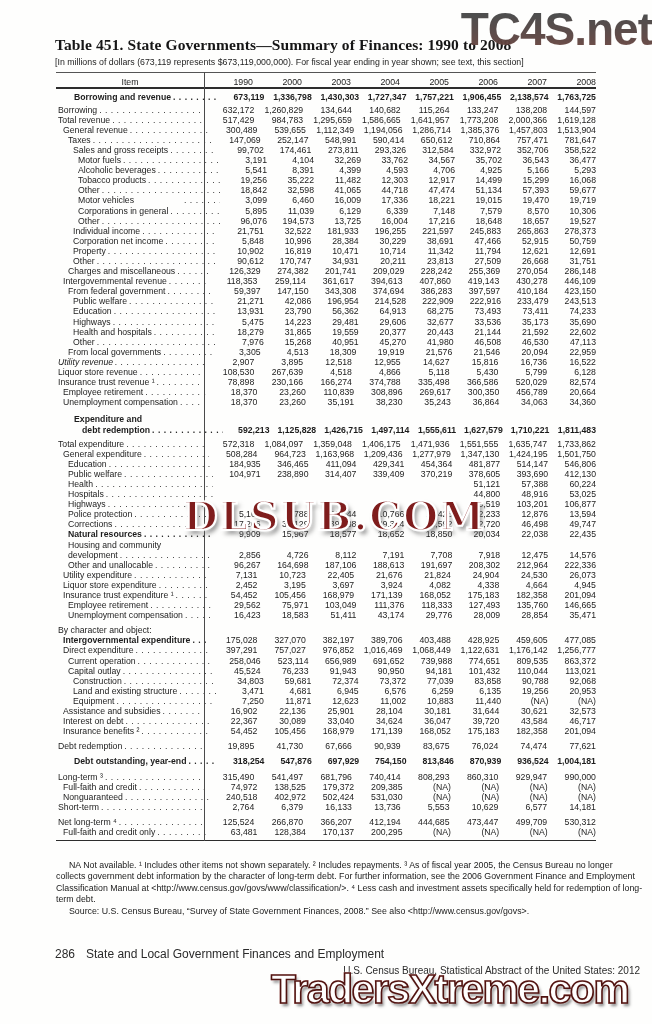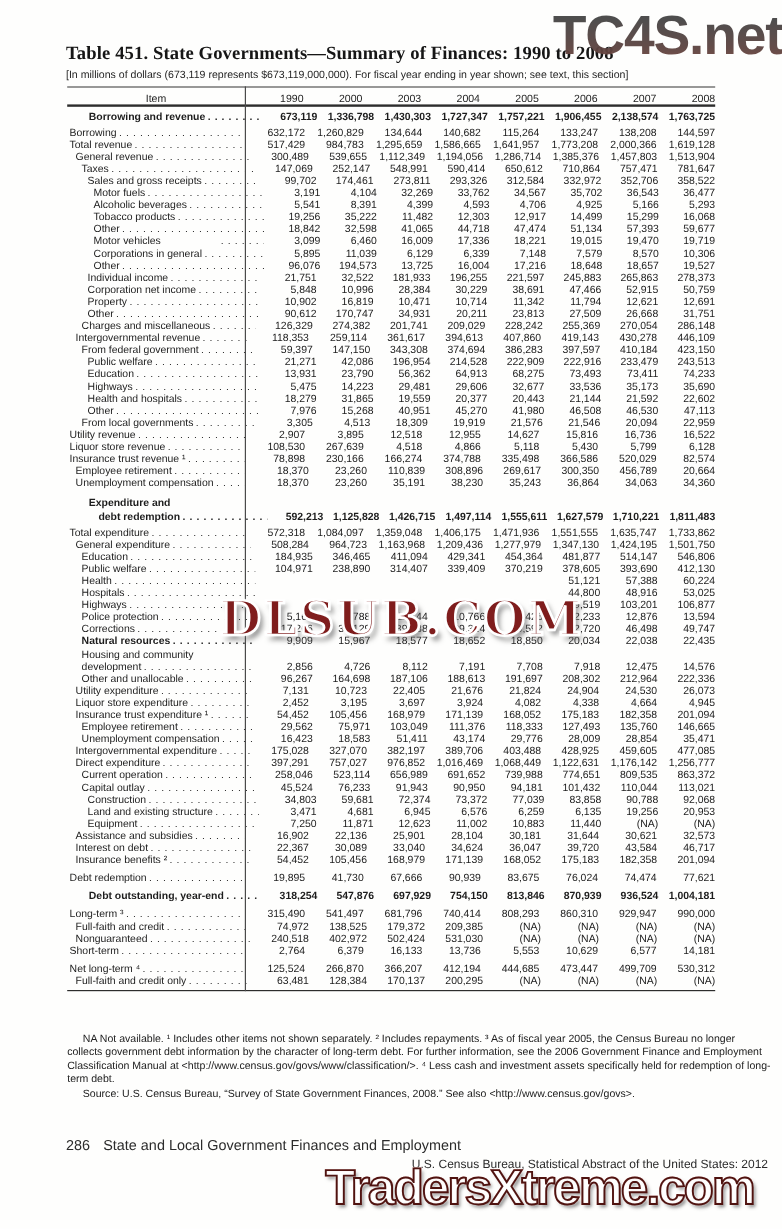--- a/index.html
+++ b/index.html
@@ -455,21 +455,21 @@
           <div class="num">3,305</div>
           <div class="num">4,513</div>
           <div class="num">18,309</div>
           <div class="num">19,919</div>
           <div class="num">21,576</div>
           <div class="num">21,546</div>
           <div class="num">20,094</div>
           <div class="num">22,959</div>
         </div>
         <div class="trow">
-          <div class="lbl" style="padding-left: 2px;">
+          <div class="lbl" style="padding-left: 2px; font-style: italic;">
             <span class="lt">Utility revenue</span>
             <span class="leader"></span>
           </div>
           <div class="num">2,907</div>
           <div class="num">3,895</div>
           <div class="num">12,518</div>
           <div class="num">12,955</div>
           <div class="num">14,627</div>
           <div class="num">15,816</div>
           <div class="num">16,736</div>
@@ -786,22 +786,27 @@
           </div>
           <div class="num">16,423</div>
           <div class="num">18,583</div>
           <div class="num">51,411</div>
           <div class="num">43,174</div>
           <div class="num">29,776</div>
           <div class="num">28,009</div>
           <div class="num">28,854</div>
           <div class="num">35,471</div>
         </div>
-        <div class="trow">
-          <div class="lbl" style="padding-left: 7px;">
+        <div class="trow" style="margin-top: 5px;">
+          <div class="lbl" style="padding-left: 2px;">
+            <span class="lt">By character and object:</span>
+          </div>
+        </div>
+        <div class="trow">
+          <div class="lbl" style="padding-left: 7px; font-weight: bold;">
             <span class="lt">Intergovernmental expenditure</span>
             <span class="leader"></span>
           </div>
           <div class="num">175,028</div>
           <div class="num">327,070</div>
           <div class="num">382,197</div>
           <div class="num">389,706</div>
           <div class="num">403,488</div>
           <div class="num">428,925</div>
           <div class="num">459,605</div>

